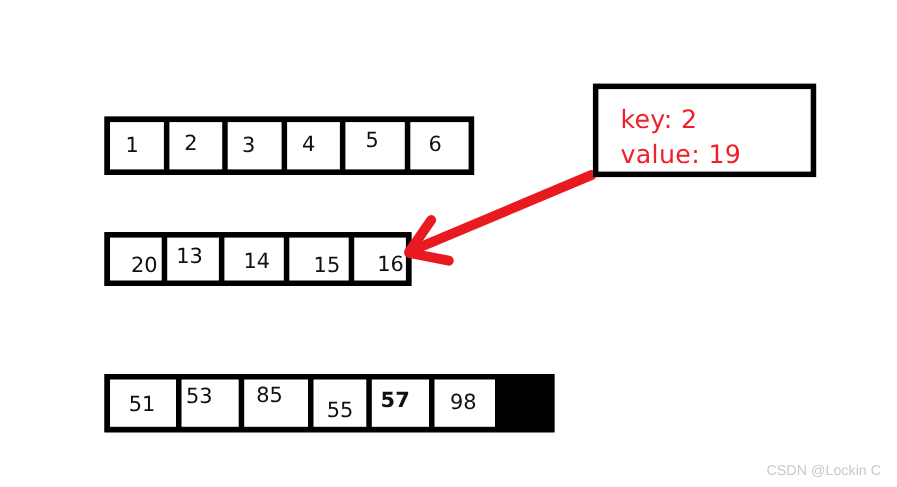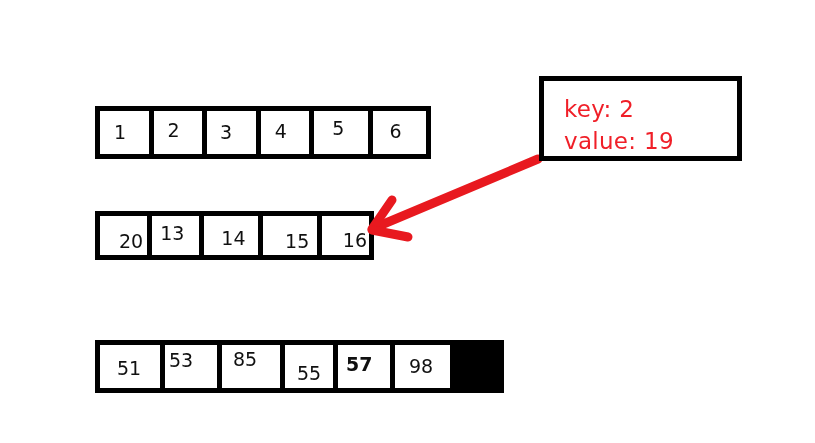--- a/index.html
+++ b/index.html
@@ -191,14 +191,15 @@
       <line id="arrow-barb-1" x1="372" y1="229" x2="392" y2="200"></line>
       <line id="arrow-barb-2" x1="372" y1="230" x2="408" y2="237"></line>
     </g>
   </svg>
 
   <div id="callout-box" style="border-color: rgb(0, 0, 0);">
     <div class="callout-line" id="callout-key" style="color: rgb(240, 31, 40);">key: 2</div>
     <div class="callout-line" id="callout-value" style="color: rgb(240, 31, 40);">value: 19</div>
   </div>
 
+  <div id="watermark" style="color: rgb(201, 201, 201);">CSDN @Lockin C</div>
 
 </div>
 
 </body></html>

